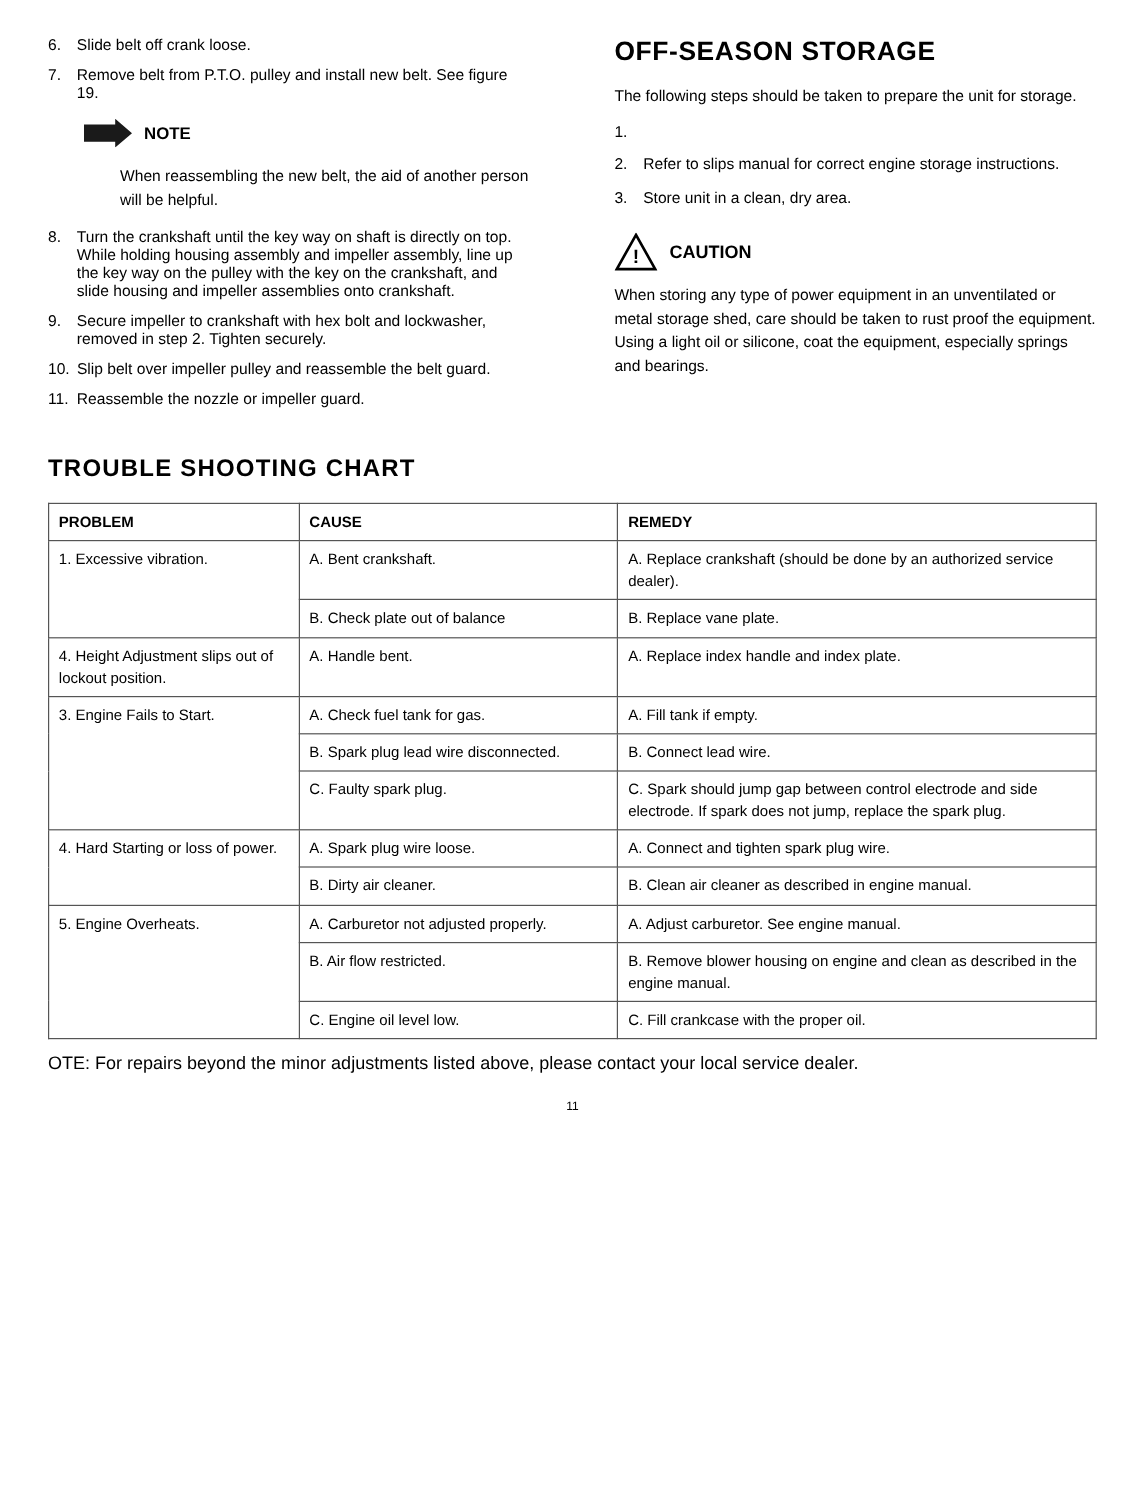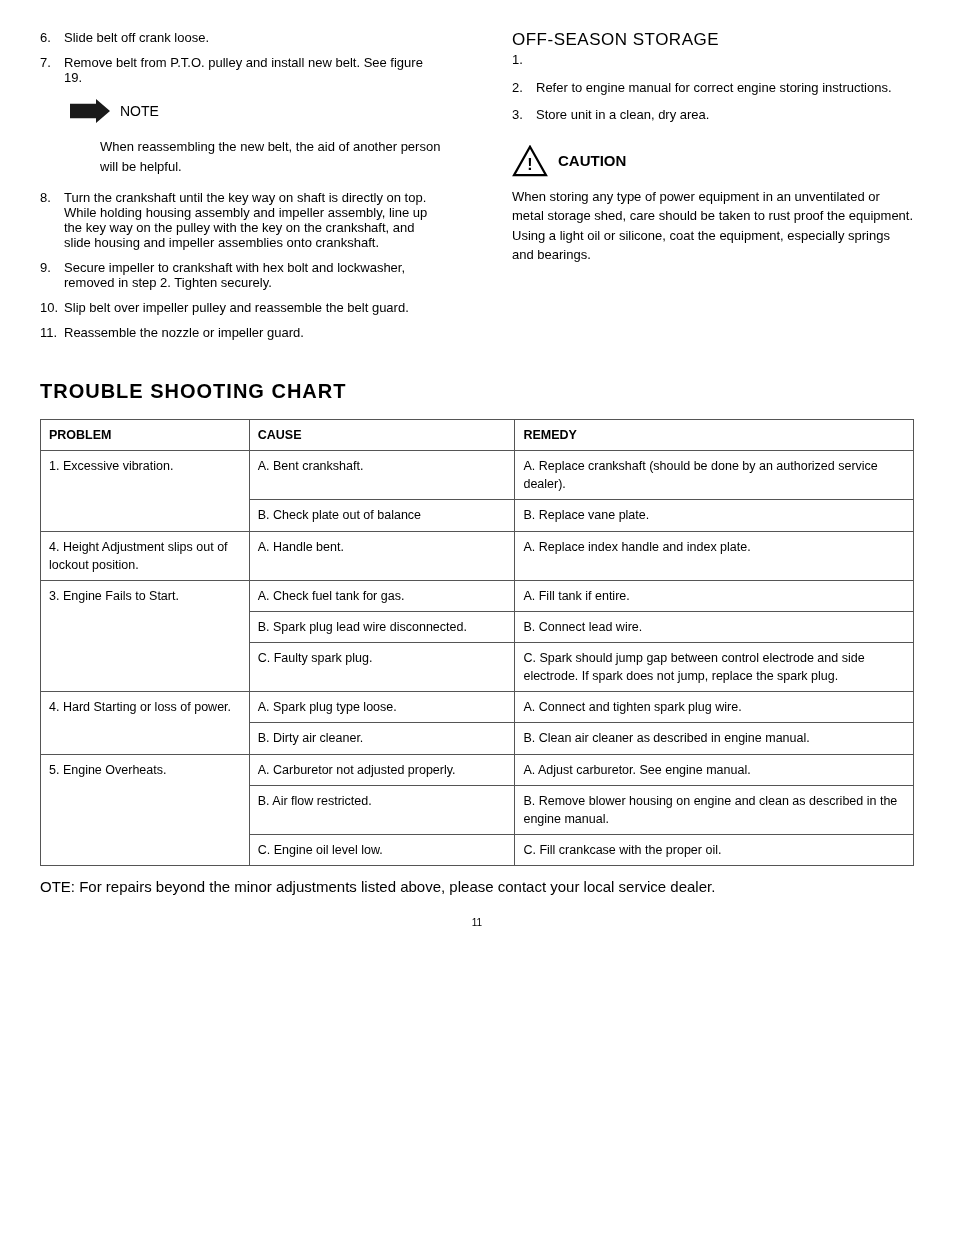--- a/index.html
+++ b/index.html
@@ -55,35 +55,36 @@
     }
 
     .note-arrow {
       width: 40px;
       height: 24px;
       background: #1a1a1a;
       clip-path: polygon(0 20%, 65% 20%, 65% 0%, 100% 50%, 65% 100%, 65% 80%, 0 80%);
     }
 
     .note-label {
-      font-weight: normal;
+      font-weight: bold;
       font-size: 14px;
     }
 
     .note-text {
       margin-left: 60px;
       font-style: normal;
       margin-top: 8px;
       margin-bottom: 14px;
       line-height: 1.5;
     }
 
     .off-season-title {
-      font-size: 17px;
-      font-weight: normal;
+      font-size: 22px;
+      font-weight: bold;
+      margin-bottom: 14px;
       letter-spacing: 0.5px;
     }
 
     .right-col p {
       margin-bottom: 10px;
       line-height: 1.5;
     }
 
     .right-col ol.steps {
       list-style: none;
@@ -214,27 +215,28 @@
       </li>
       <li>
         <span class="li-num">11.</span>
         <span>Reassemble the nozzle or impeller guard.</span>
       </li>
     </ol>
   </div>
 
   <div class="right-col">
     <div class="off-season-title">OFF-SEASON STORAGE</div>
+    <p>The following steps should be taken to prepare the unit for storage.</p>
     <ol class="steps">
       <li>
         <span class="li-num">1.</span>
       </li>
       <li>
         <span class="li-num">2.</span>
-        <span>Refer to engine manual for correct engine storing instructions.</span>
+        <span>Refer to slips manual for correct engine storage instructions.</span>
       </li>
       <li>
         <span class="li-num">3.</span>
         <span>Store unit in a clean, dry area.</span>
       </li>
     </ol>
 
     <div class="caution-box">
       <div class="caution-header">
         <svg class="caution-triangle" viewBox="0 0 40 36" xmlns="http://www.w3.org/2000/svg">
@@ -270,33 +272,33 @@
           <td>B.  Replace vane plate.</td>
         </tr>
         <tr>
           <td rowspan="1">4.  Height Adjustment slips out of lockout position.</td>
           <td>A. Handle bent.</td>
           <td>A. Replace index handle and index plate.</td>
         </tr>
         <tr>
           <td rowspan="3">3.  Engine Fails to Start.</td>
           <td>A. Check fuel tank for gas.</td>
-          <td>A. Fill tank if entire.</td>
+          <td>A. Fill tank if empty.</td>
         </tr>
         <tr>
           <td>B. Spark plug lead wire disconnected.</td>
           <td>B. Connect lead wire.</td>
         </tr>
         <tr>
           <td>C. Faulty spark plug.</td>
           <td>C. Spark should jump gap between control electrode and side electrode. If spark does not jump, replace the spark plug.</td>
         </tr>
         <tr>
           <td rowspan="2">4.  Hard Starting or loss of power.</td>
-          <td>A. Spark plug type loose.</td>
+          <td>A. Spark plug wire loose.</td>
           <td>A. Connect and tighten spark plug wire.</td>
         </tr>
         <tr>
           <td>B. Dirty air cleaner.</td>
           <td>B. Clean air cleaner as described in engine manual.</td>
         </tr>
         <tr>
           <td rowspan="3">5.  Engine Overheats.</td>
           <td>A. Carburetor not adjusted properly.</td>
           <td>A. Adjust carburetor. See engine manual.</td>

